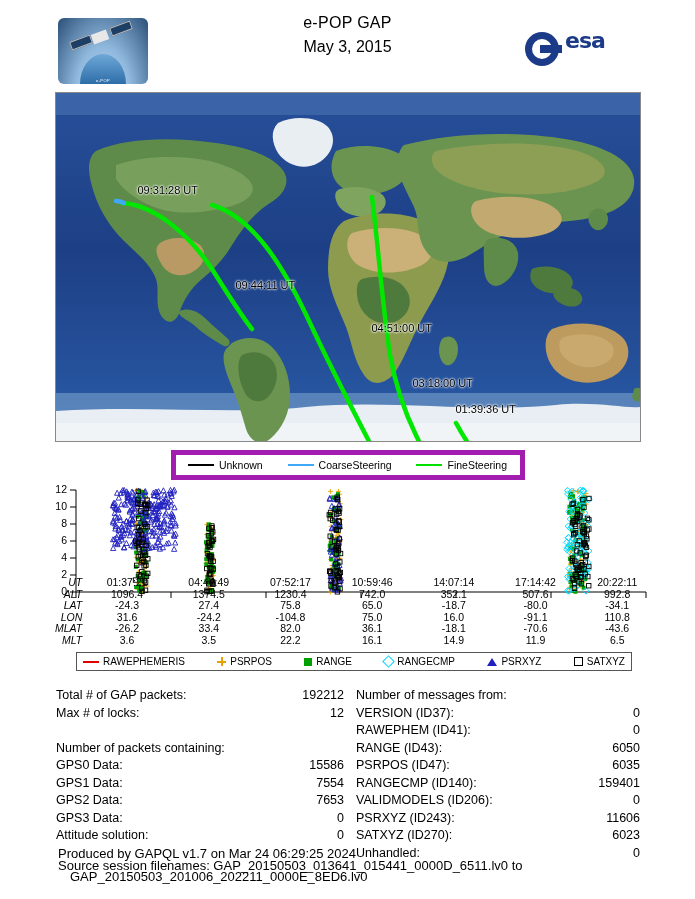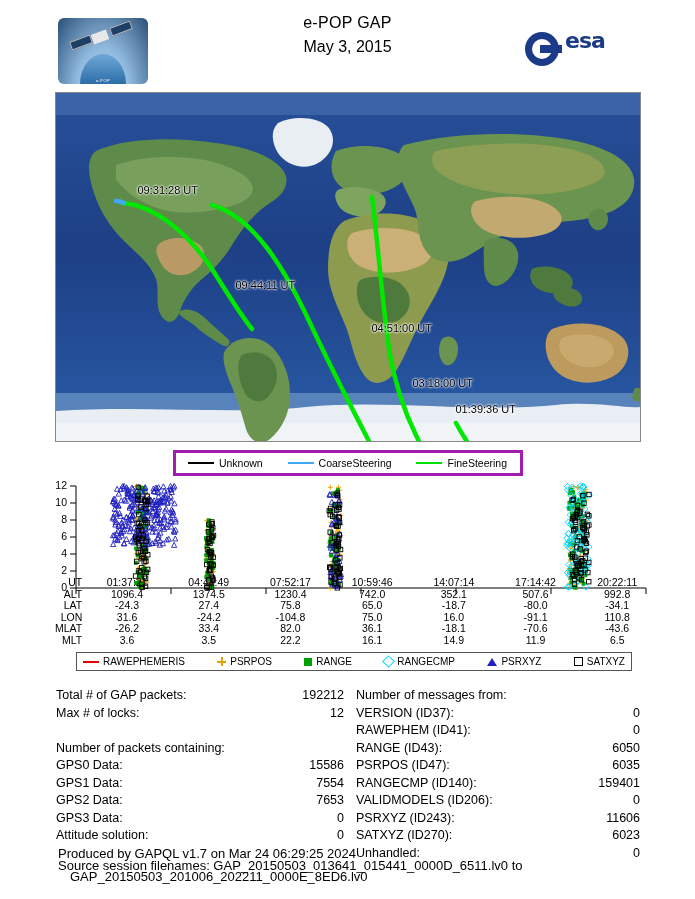--- a/index.html
+++ b/index.html
@@ -137,21 +137,21 @@
     font-size: 11px;
     color: #000;
     font-family: "Liberation Sans", sans-serif;
     white-space: nowrap;
     text-shadow: 0 0 2px #fff, 0 0 2px #fff, 0 0 3px #fff;
   }
   
   #map-legend {
     margin: 8px auto 0;
     width: 344px;
-    border: 3px solid #a21caf;
+    border: 5px solid #a21caf;
     background: #fff;
     height: 20px;
     display: flex;
     align-items: center;
     justify-content: space-around;
     font-size: 10.5px;
   }
   #map-legend .lg-item {
     display: flex;
     align-items: center;
@@ -184,20 +184,21 @@
   }
   #axis-table td {
     padding: 0 2px;
     line-height: 11.6px;
     white-space: nowrap;
   }
   #axis-table td.rowlab {
     text-align: right;
     width: 44px;
     padding-right: 4px;
+    font-style: italic;
   }
   #axis-table td.val {
     text-align: center;
     width: 82px;
   }
   
   #series-legend {
     position: absolute;
     left: 76px;
     top: 652px;

